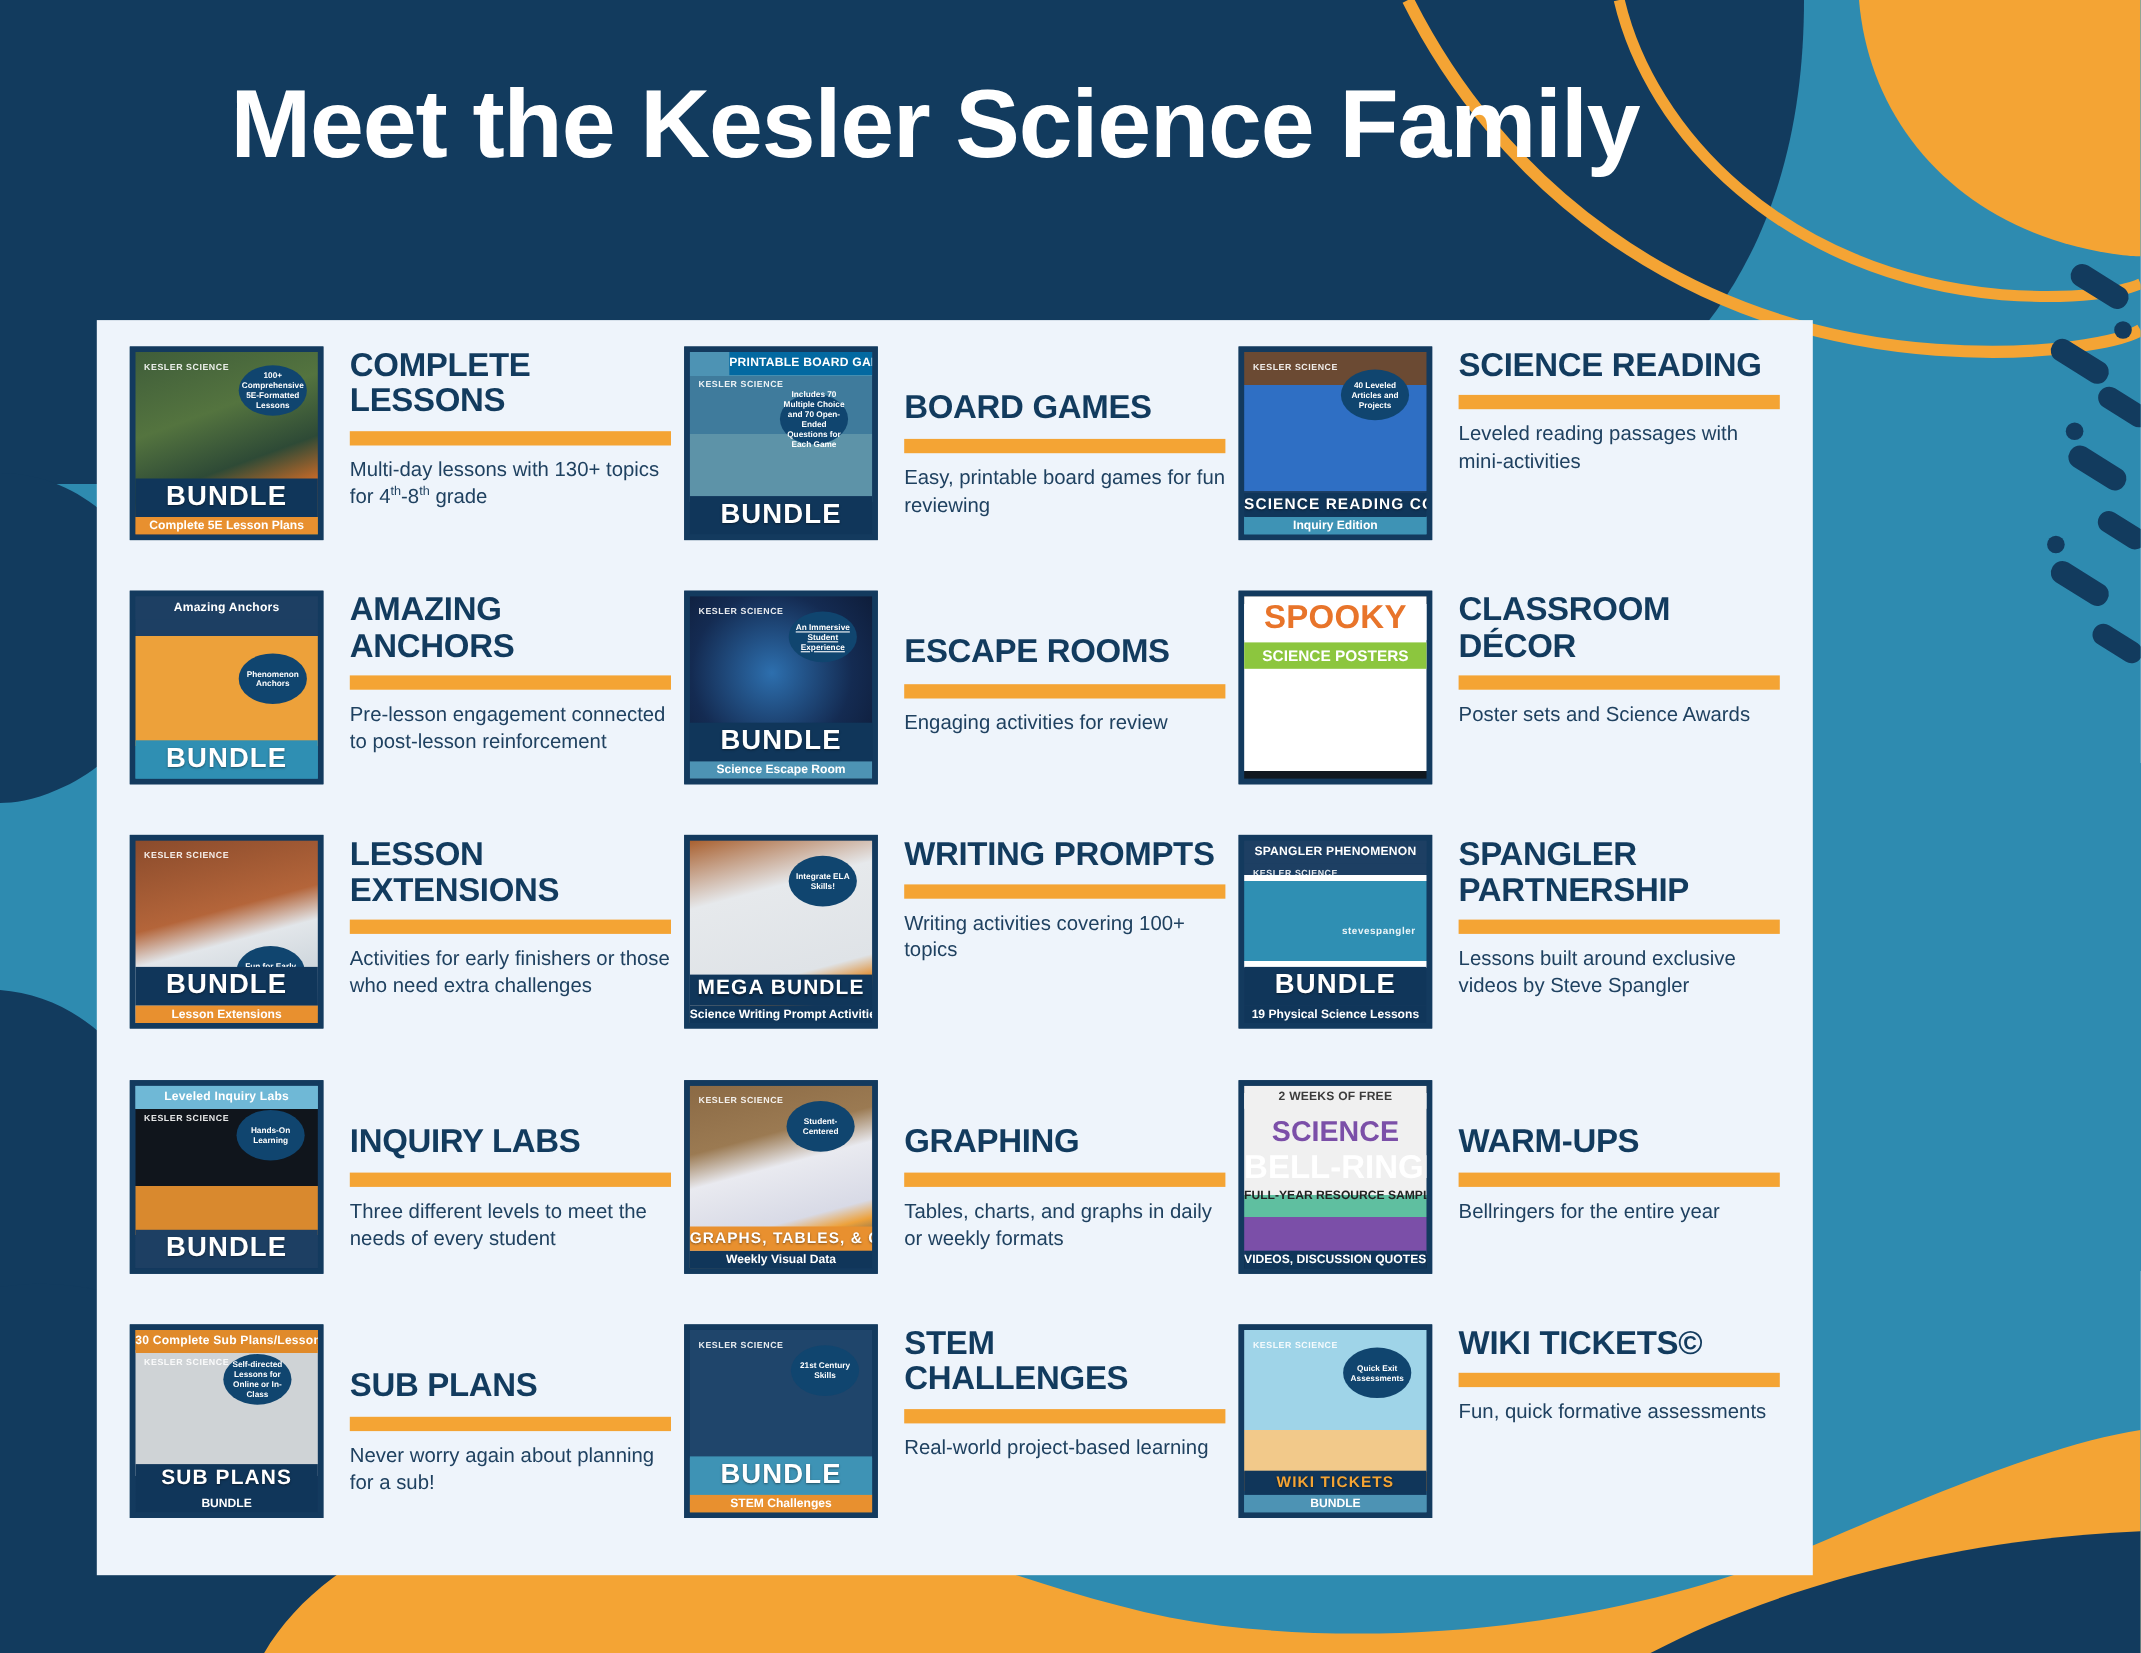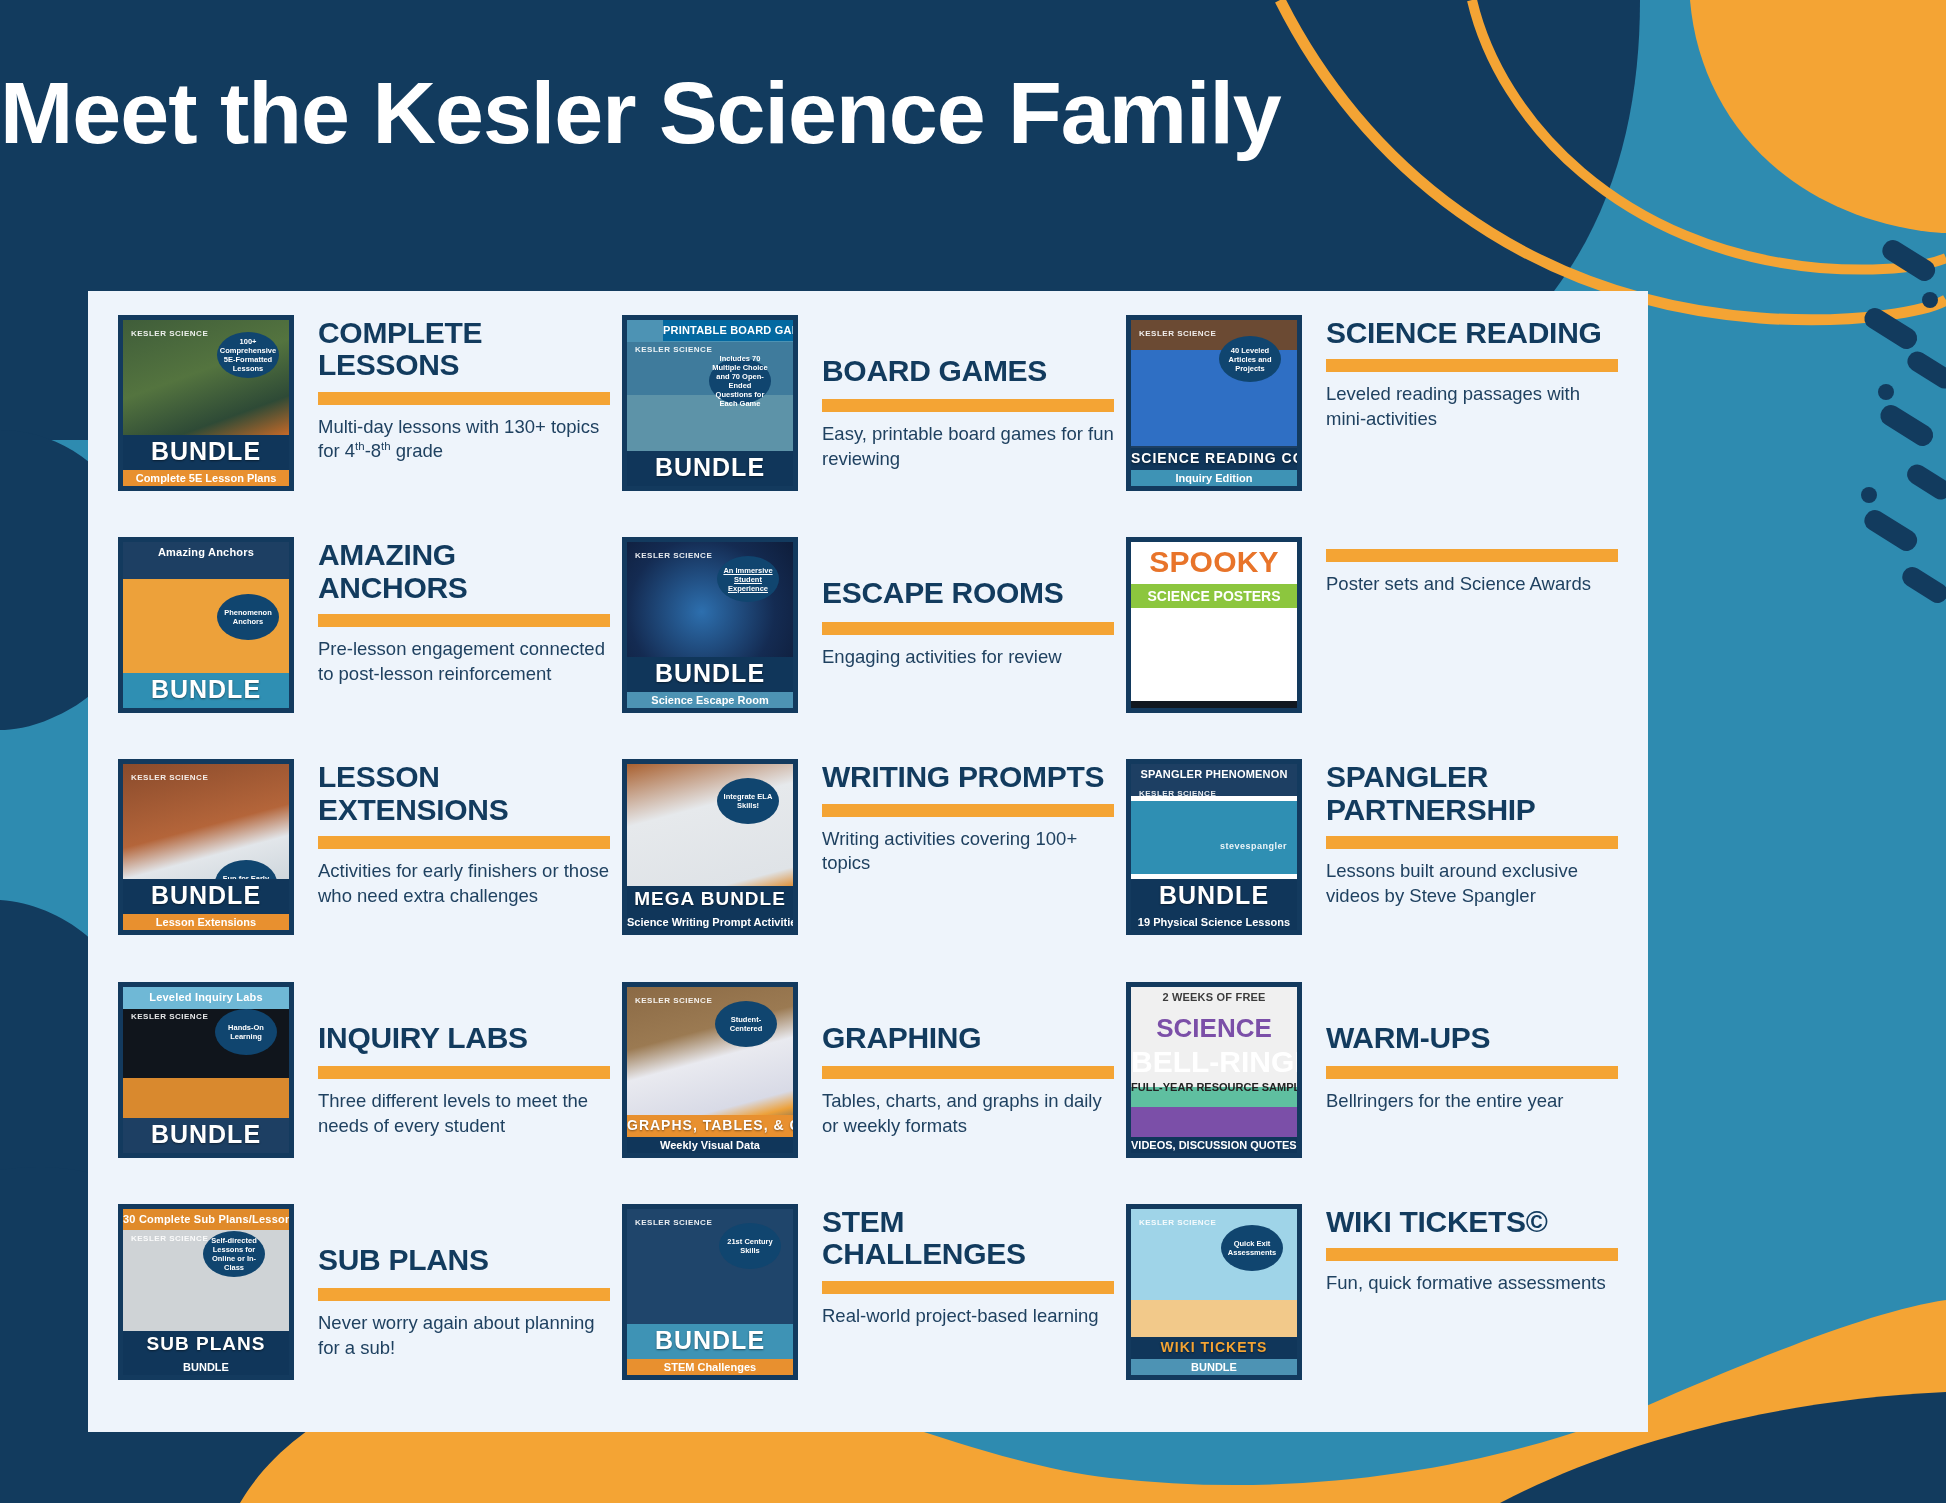--- a/index.html
+++ b/index.html
@@ -8,20 +8,21 @@
     background:#2e8bb0;
     font-family:"Liberation Sans", sans-serif;
     overflow:hidden;
     position:relative;
   }
   
   #bg{position:absolute;inset:0;width:1946px;height:1503px;}
   
   .title{
     position:absolute;left:0;top:62px;width:1700px;
+    text-align:center;
     color:#ffffff;
     font-size:88px;
     font-weight:bold;
     letter-spacing:-1px;
     font-family:"Liberation Sans", sans-serif;
     z-index:5;
     white-space:nowrap;
   }
   
   .panel{
@@ -250,20 +251,21 @@
           <div class="desc">Engaging activities for review</div>
         </div>
       </div>
       <div class="item">
         <div class="thumb">
           <div class="art" style="background: linear-gradient(rgb(17, 24, 32) 0px, rgb(17, 24, 32) 4%, rgb(255, 255, 255) 4%, rgb(255, 255, 255) 96%, rgb(17, 24, 32) 96%, rgb(17, 24, 32) 100%);"></div>
           <div class="toprib" style="background: rgb(255, 255, 255); font-size: 30px; height: 40px; line-height: 40px; color: rgb(232, 116, 42);">SPOOKY</div>
           <div class="midrib" style="top: 42px; background: rgb(140, 198, 62); font-size: 14px; height: 24px; line-height: 24px;">SCIENCE POSTERS</div>
         </div>
         <div class="txt">
+          <div class="hd">CLASSROOM DÉCOR</div>
           <div class="rule" style="background: rgb(244, 164, 52);"></div>
           <div class="desc">Poster sets and Science Awards</div>
         </div>
       </div>
       <div class="item">
         <div class="thumb">
           <div class="art" style="background: linear-gradient(165deg, rgb(138, 75, 44) 0%, rgb(180, 101, 58) 40%, rgb(226, 230, 234) 55%, rgb(207, 215, 221) 75%, rgb(29, 63, 99) 100%);"></div>
           <div class="kslogo" style="left: 8px; top: 10px;">KESLER SCIENCE</div>
           <div class="badge" style="right: 12px; top: 96px;">Fun for Early Finishers!</div>
           <div class="botsub" style="background: rgb(232, 144, 47); bottom: 0px;">Lesson Extensions</div>

